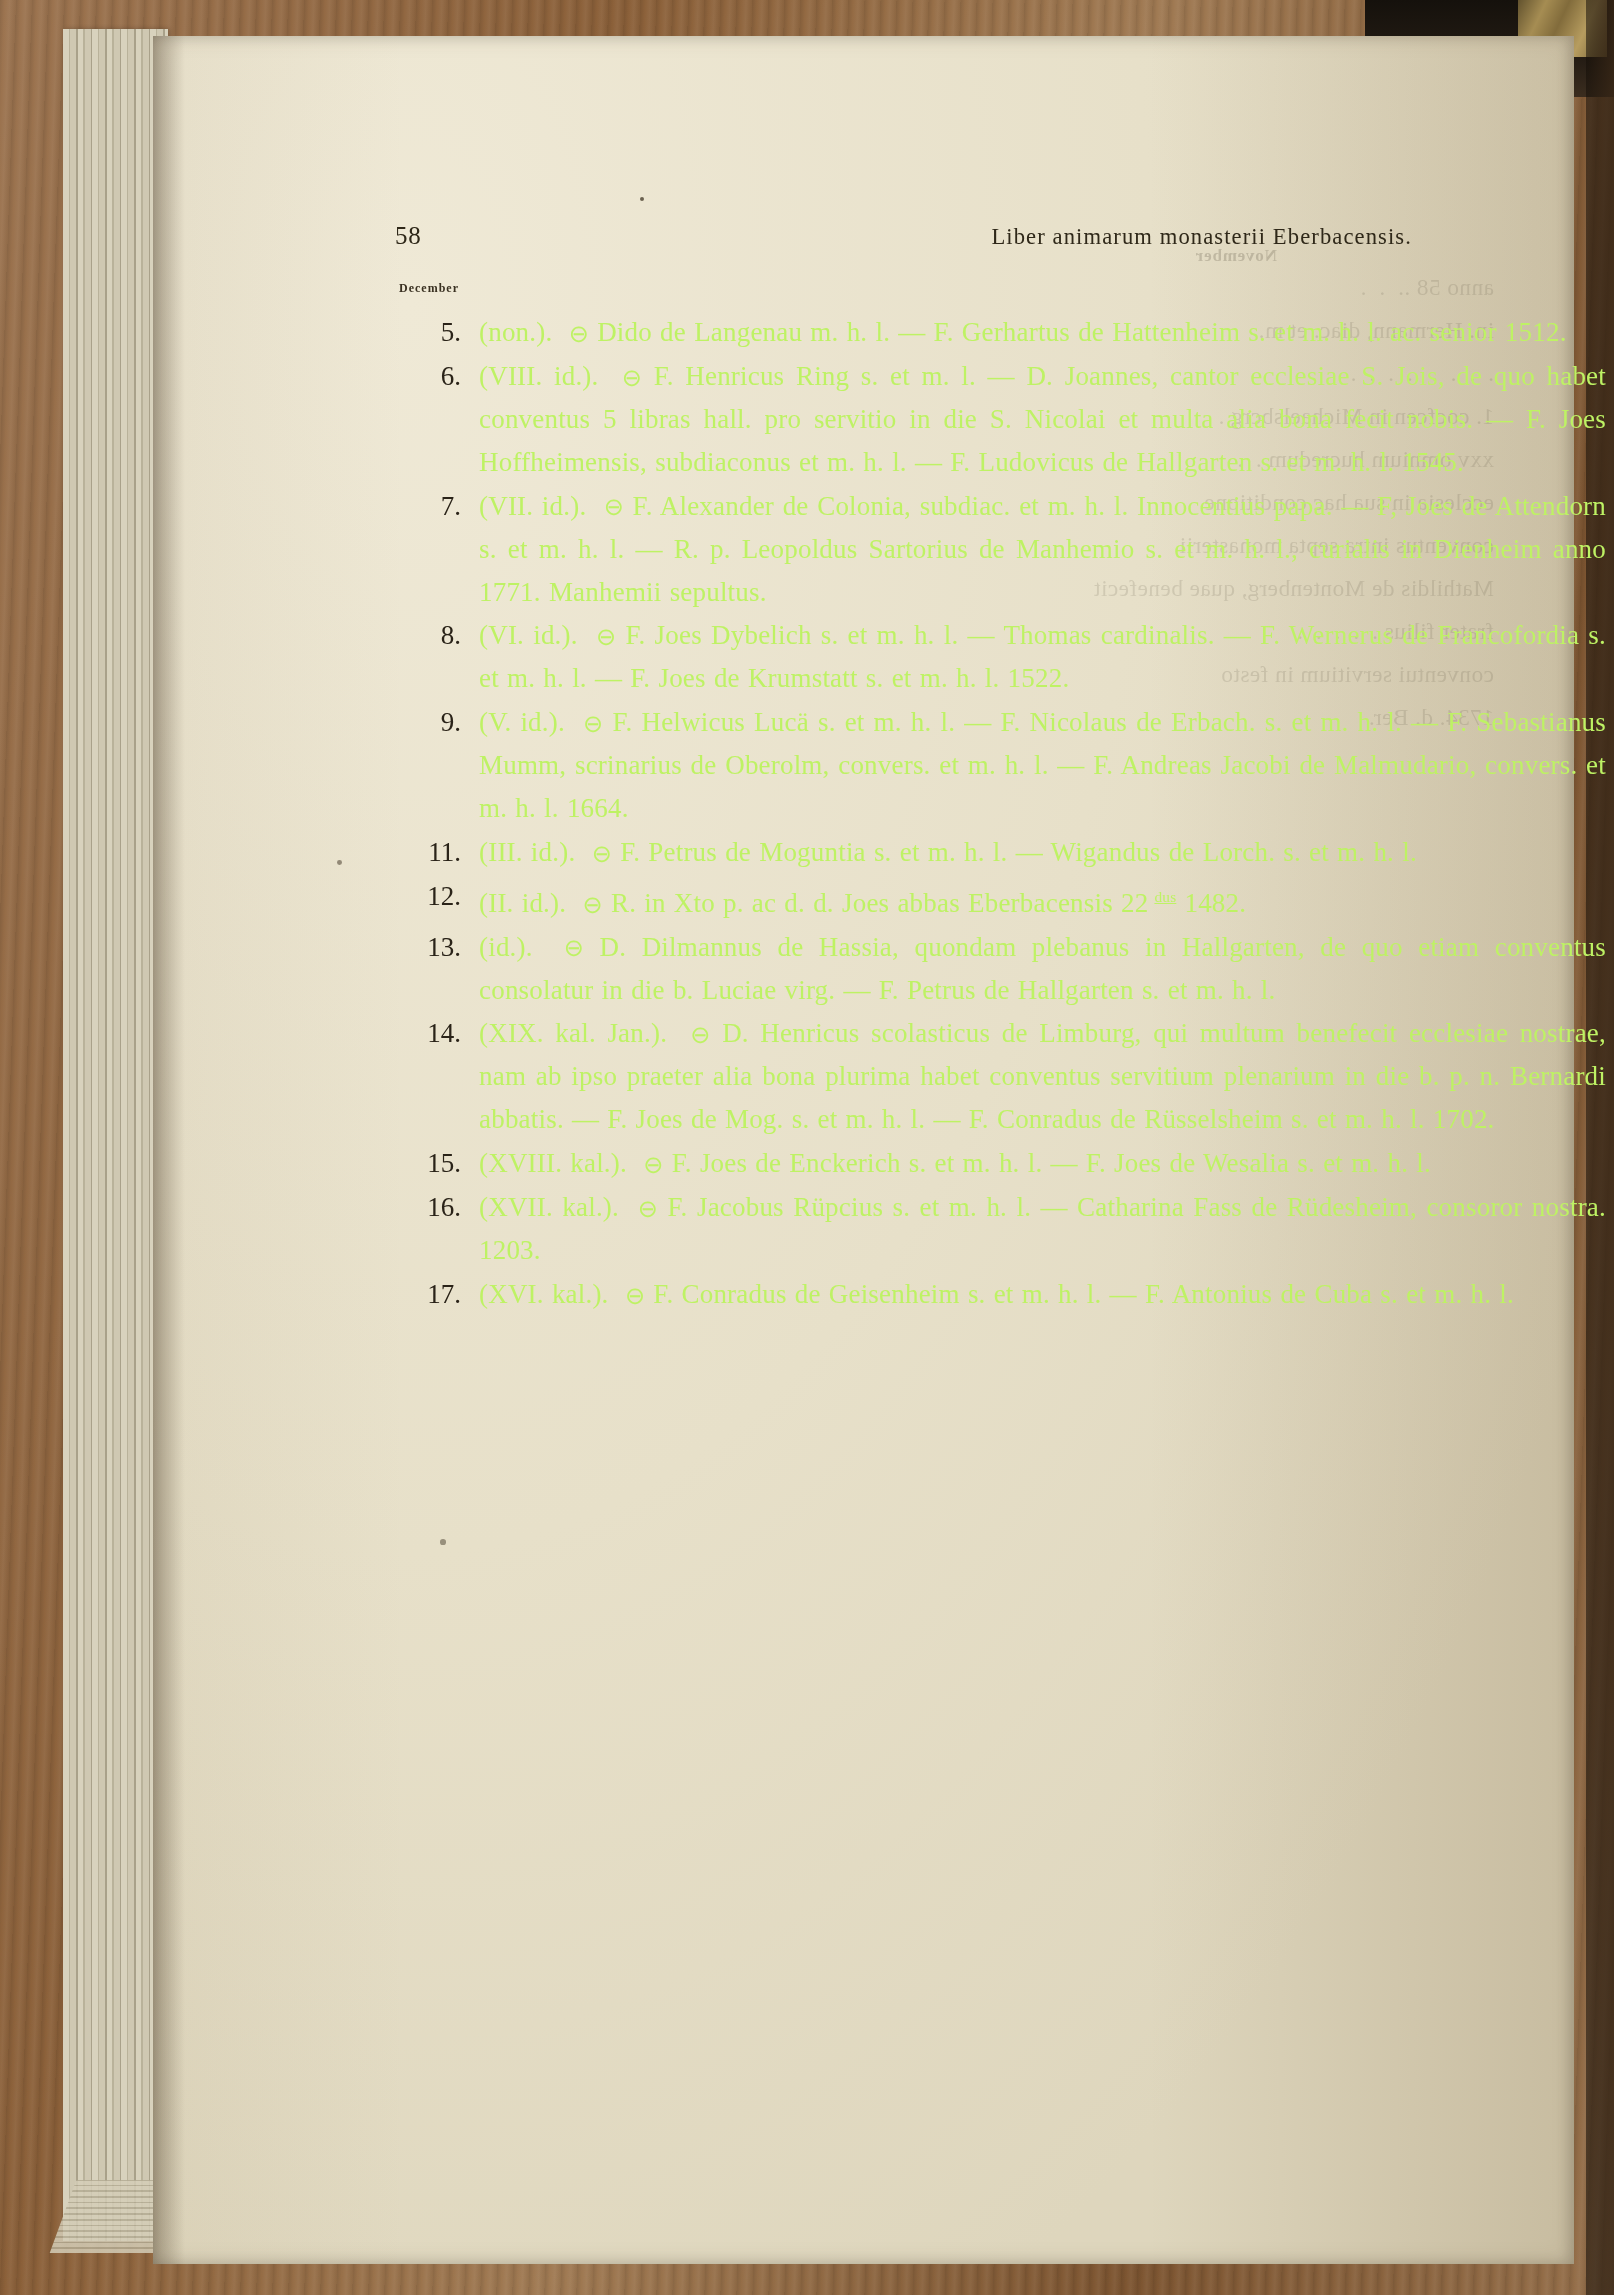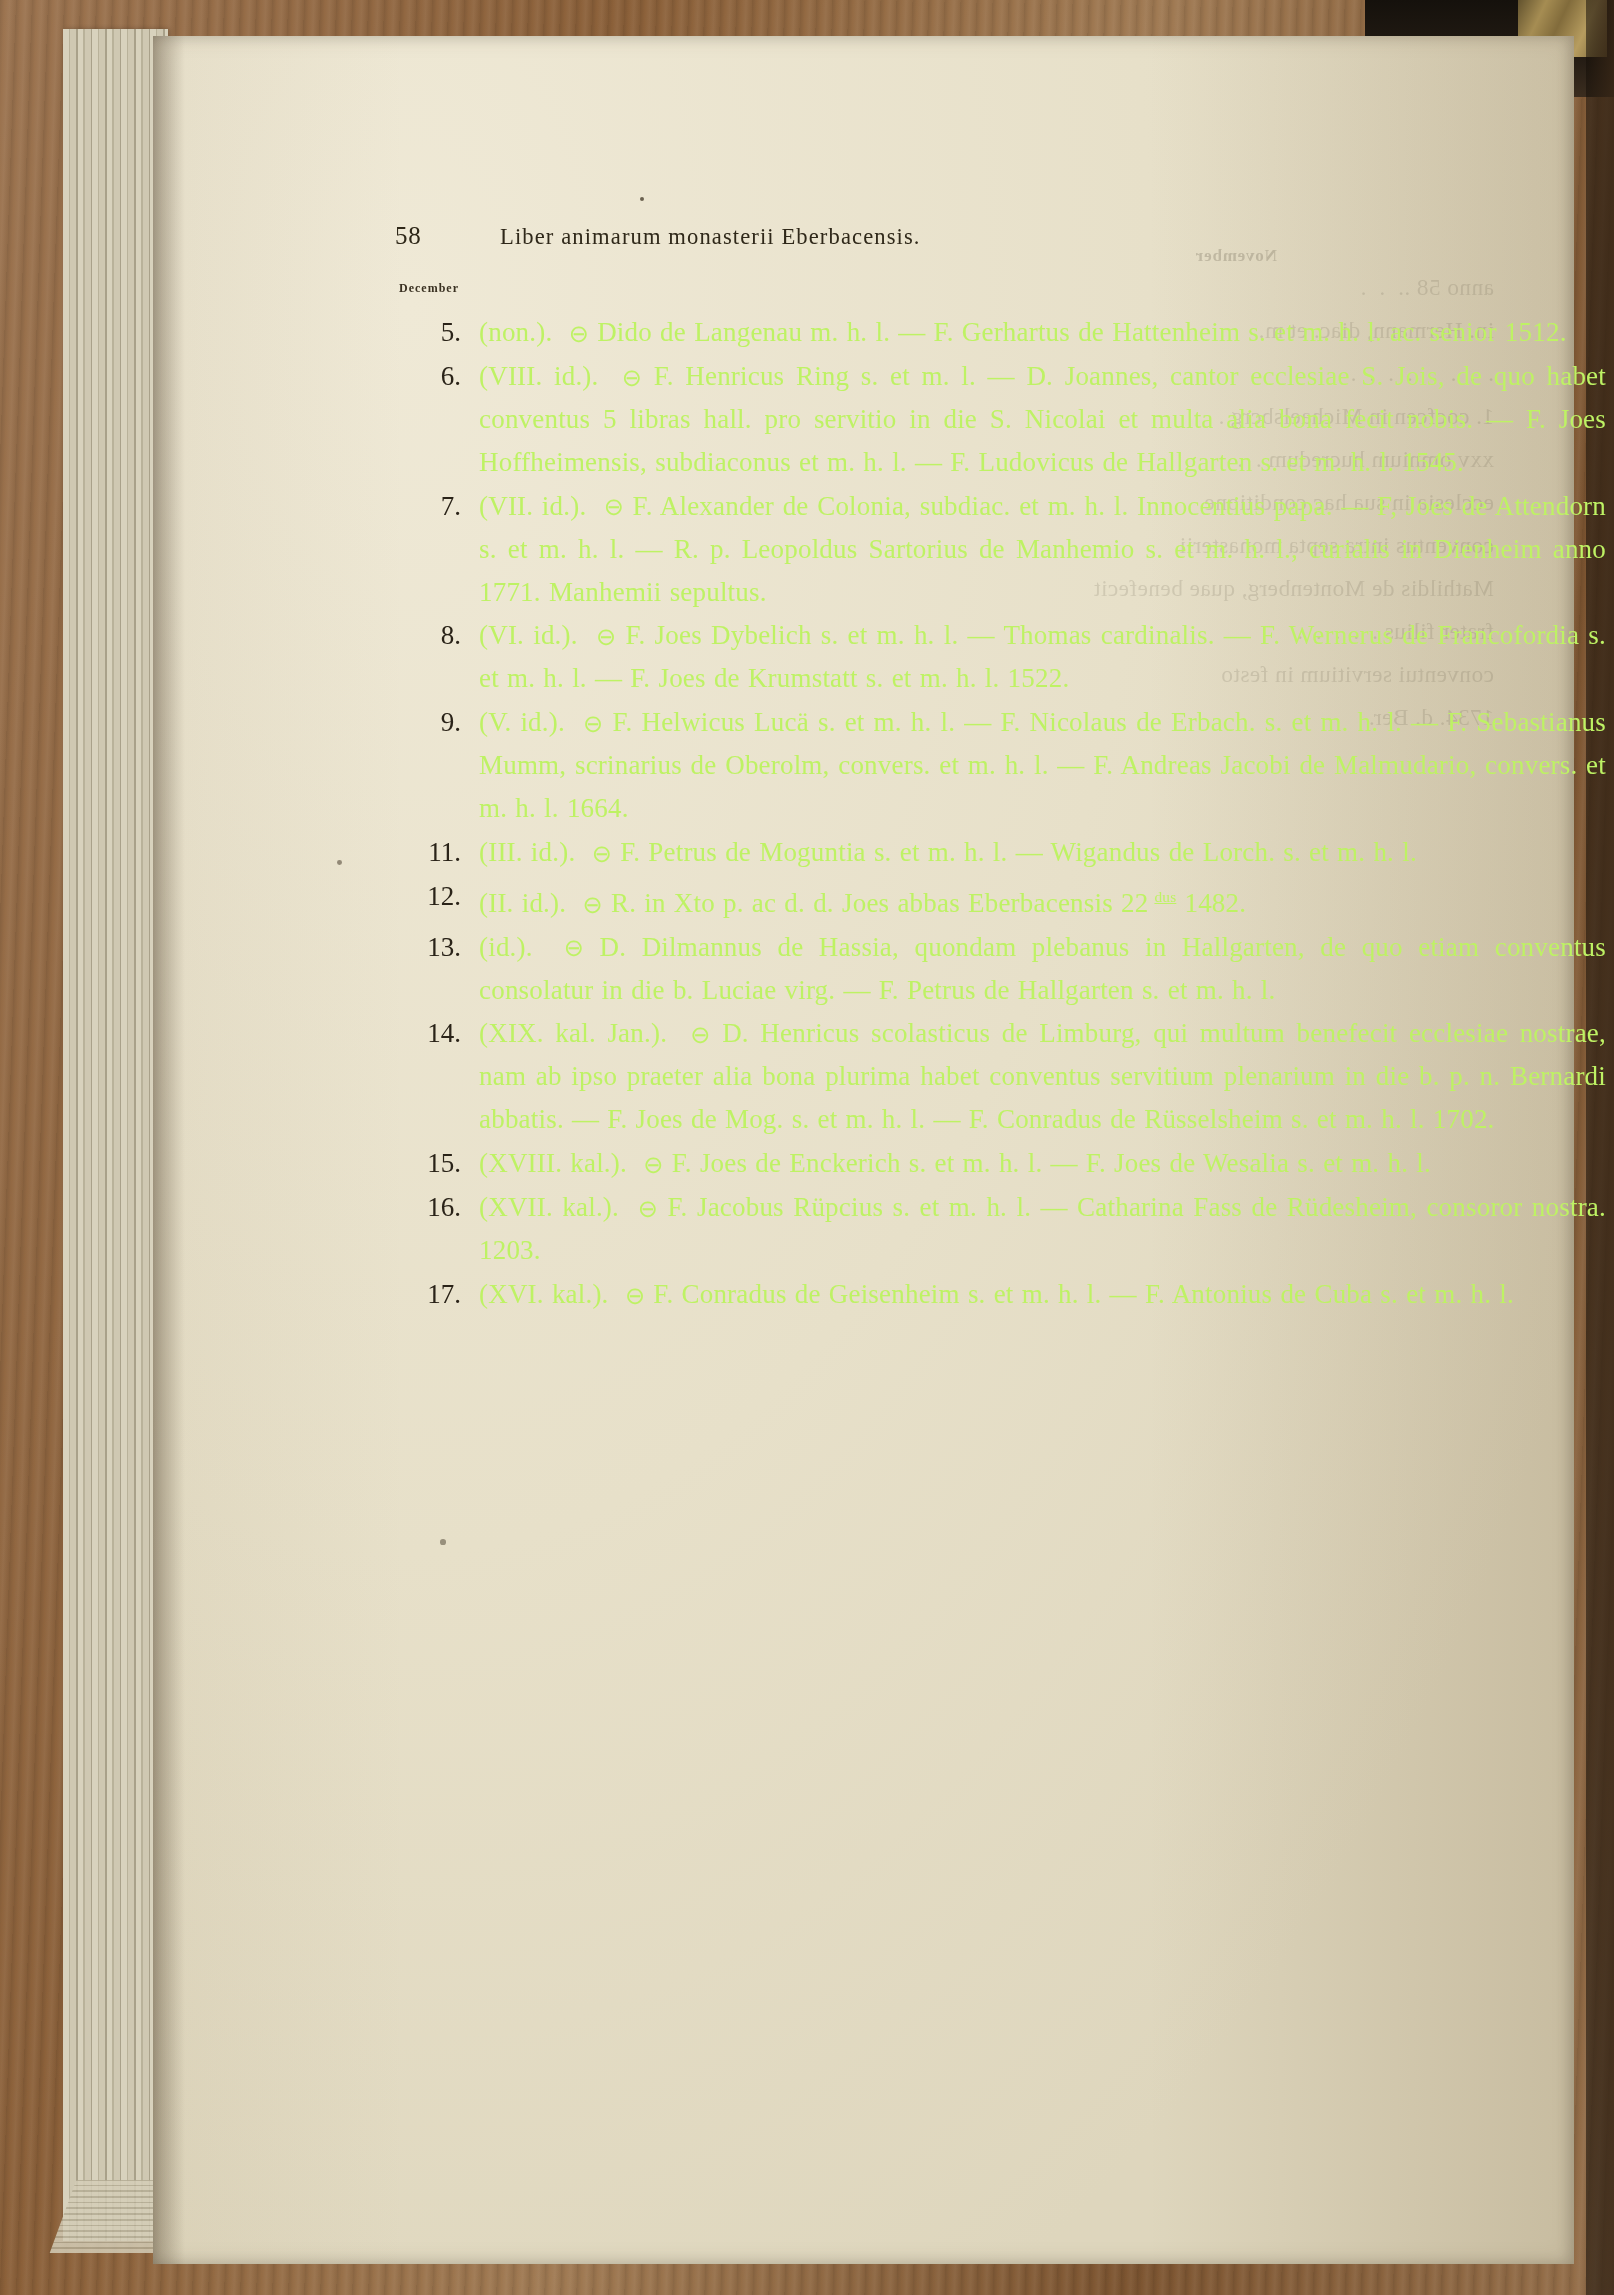--- a/index.html
+++ b/index.html
@@ -136,21 +136,21 @@
     left: 242px;
     font-size: 25px;
     letter-spacing: 0.8px;
     color: #2f2819;
   }
   .running-head {
     position: absolute;
     top: 188px;
     left: 347px;
     width: 912px;
-    text-align: left;
+    text-align: right;
     font-size: 22.6px;
     letter-spacing: 1.1px;
     color: #2f2819;
   }
   .month-label {
     position: absolute;
     top: 245px;
     left: 246px;
     font-size: 12px;
     font-weight: bold;

